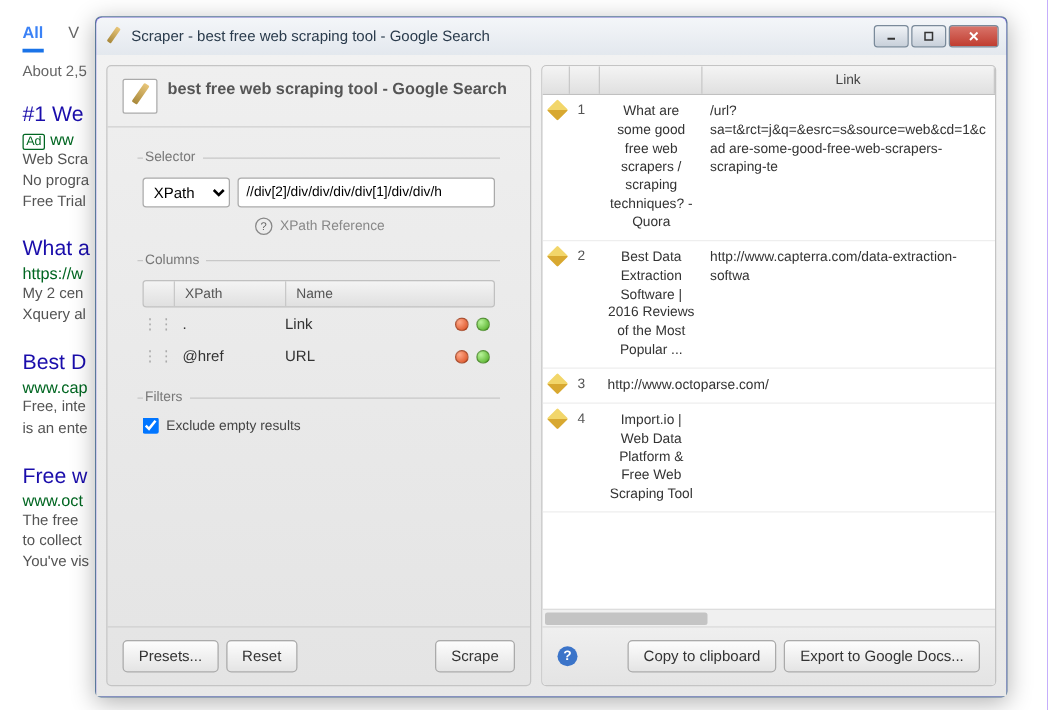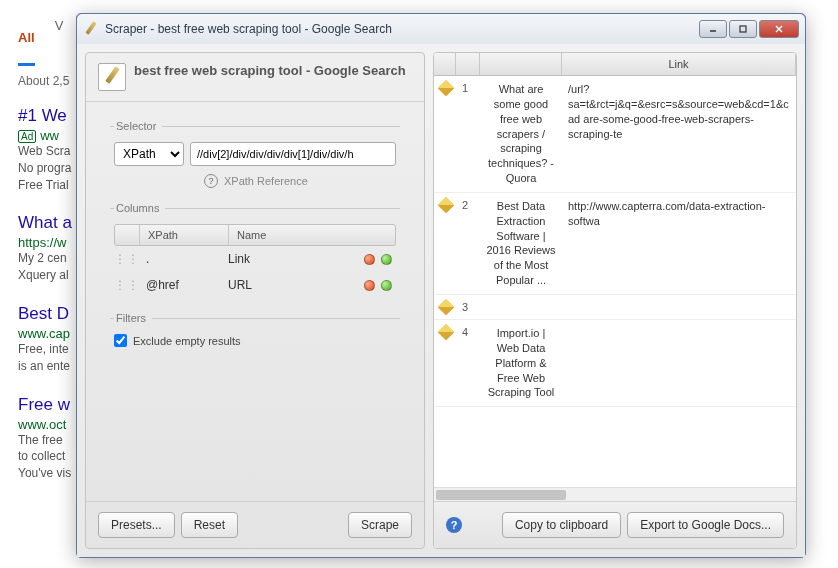--- a/index.html
+++ b/index.html
@@ -1,21 +1,21 @@
 <!DOCTYPE html>
 <html><head>
 <meta charset="utf-8">
 <style>
 * { box-sizing: border-box; margin: 0; padding: 0; }
 body { font-family: Arial, sans-serif; font-size: 12px; background: #fff; width: 838px; height: 568px; overflow: hidden; position: relative; }
 
 
 .bg-page { position: absolute; top: 0; left: 0; width: 100%; padding: 18px; color: #222; }
 .bg-tabs { display: flex; gap: 20px; font-size: 13px; margin-bottom: 8px; }
-.bg-tab-all { color: #c2410c; font-weight: bold; border-bottom: 3px solid #1a73e8; padding-bottom: 18px; margin-top: 12px; }
+.bg-tab-all { color: #3b82f6; font-weight: bold; border-bottom: 3px solid #1a73e8; padding-bottom: 6px; }
 .bg-tab-v { color: #666; }
 .bg-count { color: #666; font-size: 12px; margin-bottom: 18px; }
 .bg-result { margin-bottom: 20px; }
 .bg-result h3 { color: #1a0dab; font-size: 17px; font-weight: normal; margin-bottom: 2px; }
 .bg-result .url { color: #006621; font-size: 13px; }
 .bg-result .ad { background: #fff; border: 1px solid #006621; color: #006621; font-size: 10px; padding: 0 2px; border-radius: 2px; margin-right: 4px; }
 .bg-result .snip { color: #545454; font-size: 12px; line-height: 1.4; }
 
 
 .window { position: absolute; top: 13px; left: 76px; width: 730px; height: 545px; background: #8b5cf6; border: 1px solid #5a7a9a; border-radius: 5px; box-shadow: 0 4px 20px rgba(0,0,0,0.3); display: flex; flex-direction: column; }
@@ -249,20 +249,21 @@
             </div>
             <div class="rc-num">2</div>
             <div class="rc-link">Best Data Extraction Software | 2016 Reviews of the Most Popular ...</div>
             <div class="rc-url">http://www.capterra.com/data-extraction-softwa</div>
           </div>
           <div class="rrow">
             <div class="rc-edit">
               <span class="pencil"></span>
             </div>
             <div class="rc-num">3</div>
+            <div class="rc-url">http://www.octoparse.com/</div>
           </div>
           <div class="rrow">
             <div class="rc-edit">
               <span class="pencil"></span>
             </div>
             <div class="rc-num">4</div>
             <div class="rc-link">Import.io | Web Data Platform &amp; Free Web Scraping Tool</div>
           </div>
         </div>
       <div class="hscroll">

